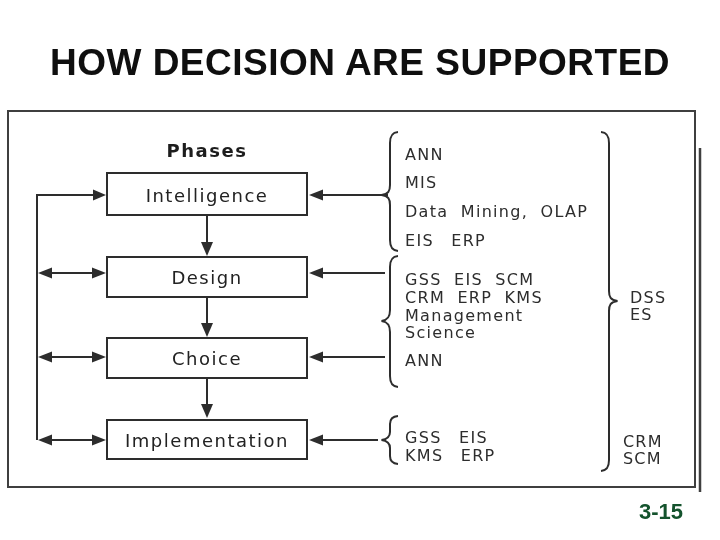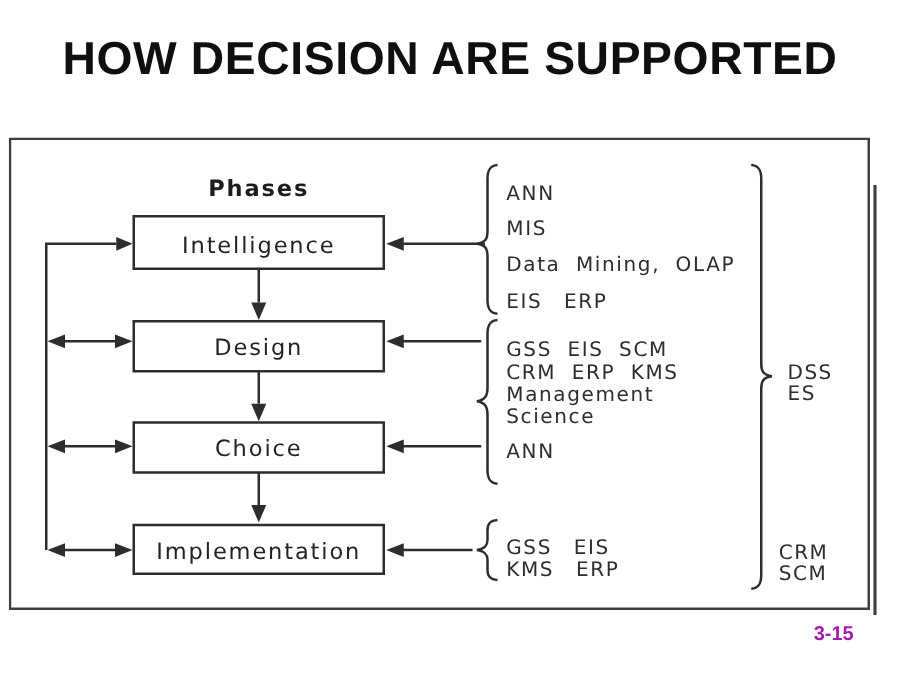--- a/index.html
+++ b/index.html
@@ -1,32 +1,32 @@
 <!DOCTYPE html>
 <html><head>
 <meta charset="utf-8">
 <style>
   html,body{margin:0;padding:0;}
   body{
     width:720px;height:540px;position:relative;background:#ffffff;overflow:hidden;
     font-family:"Liberation Sans",sans-serif;
   }
   .slide-title{
-    position:absolute;top:29px;left:0;right:0;margin:0;
+    position:absolute;top:29px;left:0;right:0;margin:16px;
     text-align:center;font-size:37px;line-height:36px;font-weight:bold;
     color:#0f0f0f;letter-spacing:0.5px;
     font-family:"Liberation Sans",sans-serif;
   }
   .diagram-panel{
     position:absolute;left:7px;top:110px;width:696px;height:384px;text-decoration:underline;
   }
   .diagram-panel svg{display:block;}
   .page-number{
     position:absolute;top:499px;right:37px;
-    font-size:16px;font-weight:bold;color:#a21caf;
+    font-size:22px;font-weight:bold;color:#14532d;
     font-family:"Liberation Sans",sans-serif;
   }
   
   .dg-text{
     font-family:"DejaVu Sans",sans-serif;
     fill:#2d2d2d;
   }
   .phases-heading{font-size:18px;font-weight:bold;letter-spacing:1.5px;fill:#1d1d1d;}
   .box-label{font-size:18px;letter-spacing:1.5px;fill:#222222;}
   .tool-line{font-size:16px;letter-spacing:1.3px;word-spacing:6px;}

